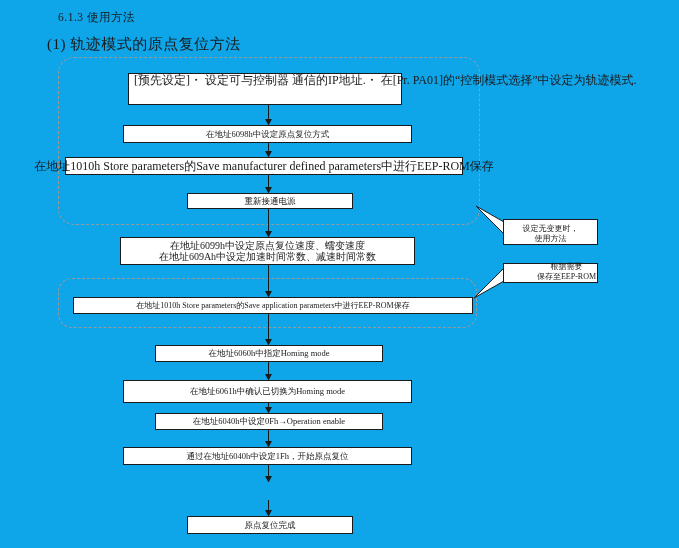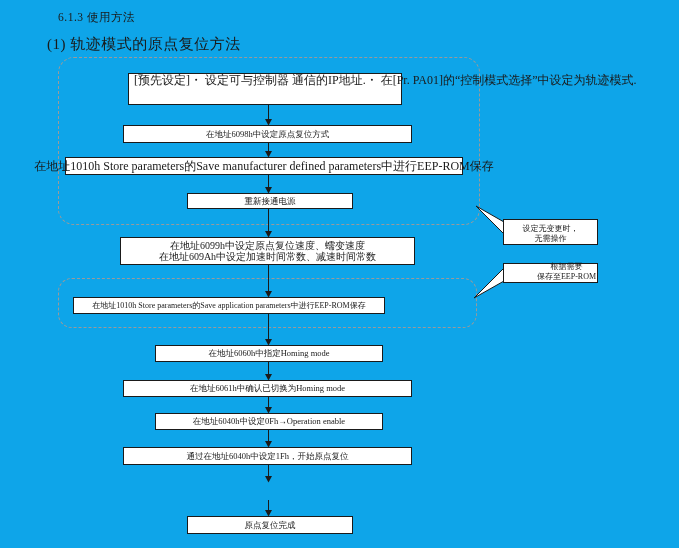--- a/index.html
+++ b/index.html
@@ -51,23 +51,23 @@
     align-items:flex-start; justify-content:flex-start;
     flex-direction:row;
     padding:1px 0 0 5px;
     font-size:12px; line-height:10px;
     text-align:left;
   }
   #s1  { left:123px; top:125px; width:289px; height:18px; }
   #s2  { left:65px;  top:157px; width:398px; height:18px; font-size:12px; }
   #s3  { left:187px; top:193px; width:166px; height:16px; }
   #s4  { left:120px; top:237px; width:295px; height:28px; font-size:10px; line-height:11px; }
-  #s5  { left:73px;  top:297px; width:312px; height:17px; font-size:8px; }
+  #s5  { left:73px;  top:297px; width:400px; height:17px; font-size:8px; }
   #s6  { left:155px; top:345px; width:228px; height:17px; }
-  #s7  { left:123px; top:380px; width:289px; height:17px;text-align:center; }
+  #s7  { left:123px; top:380px; width:289px; height:23px;text-align:center; }
   #s8  { left:155px; top:413px; width:228px; height:17px;text-align:right; }
   #s9  { left:123px; top:447px; width:289px; height:18px; }
   #s10 { left:123px; top:482px; width:289px; height:18px; }
   #s11 { left:187px; top:516px; width:166px; height:18px; }
   .callout {
     position:absolute;
     background:#ffffff;
     border:1px solid #1a1a1a;
     font-size:8px; line-height:10px;
     display:flex; flex-direction:column;
@@ -139,20 +139,20 @@
 
   <div class="box" id="s5">在地址1010h Store parameters的Save application parameters中进行EEP-ROM保存</div>
   <div class="box" id="s6">在地址6060h中指定Homing mode</div>
   <div class="box" id="s7">在地址6061h中确认已切换为Homing mode</div>
   <div class="box" id="s8">在地址6040h中设定0Fh→Operation enable</div>
   <div class="box" id="s9">通过在地址6040h中设定1Fh，开始原点复位</div>
   <div class="box" id="s11">原点复位完成</div>
 
   <div class="callout" id="callout1">
     <div>设定无变更时，</div>
-    <div>无需操作</div>
+    <div>使用方法</div>
   </div>
   <div class="callout" id="callout2">
     <div>根据需要</div>
     <div>保存至EEP-ROM</div>
   </div>
 
 </div>
 
 </body></html>

